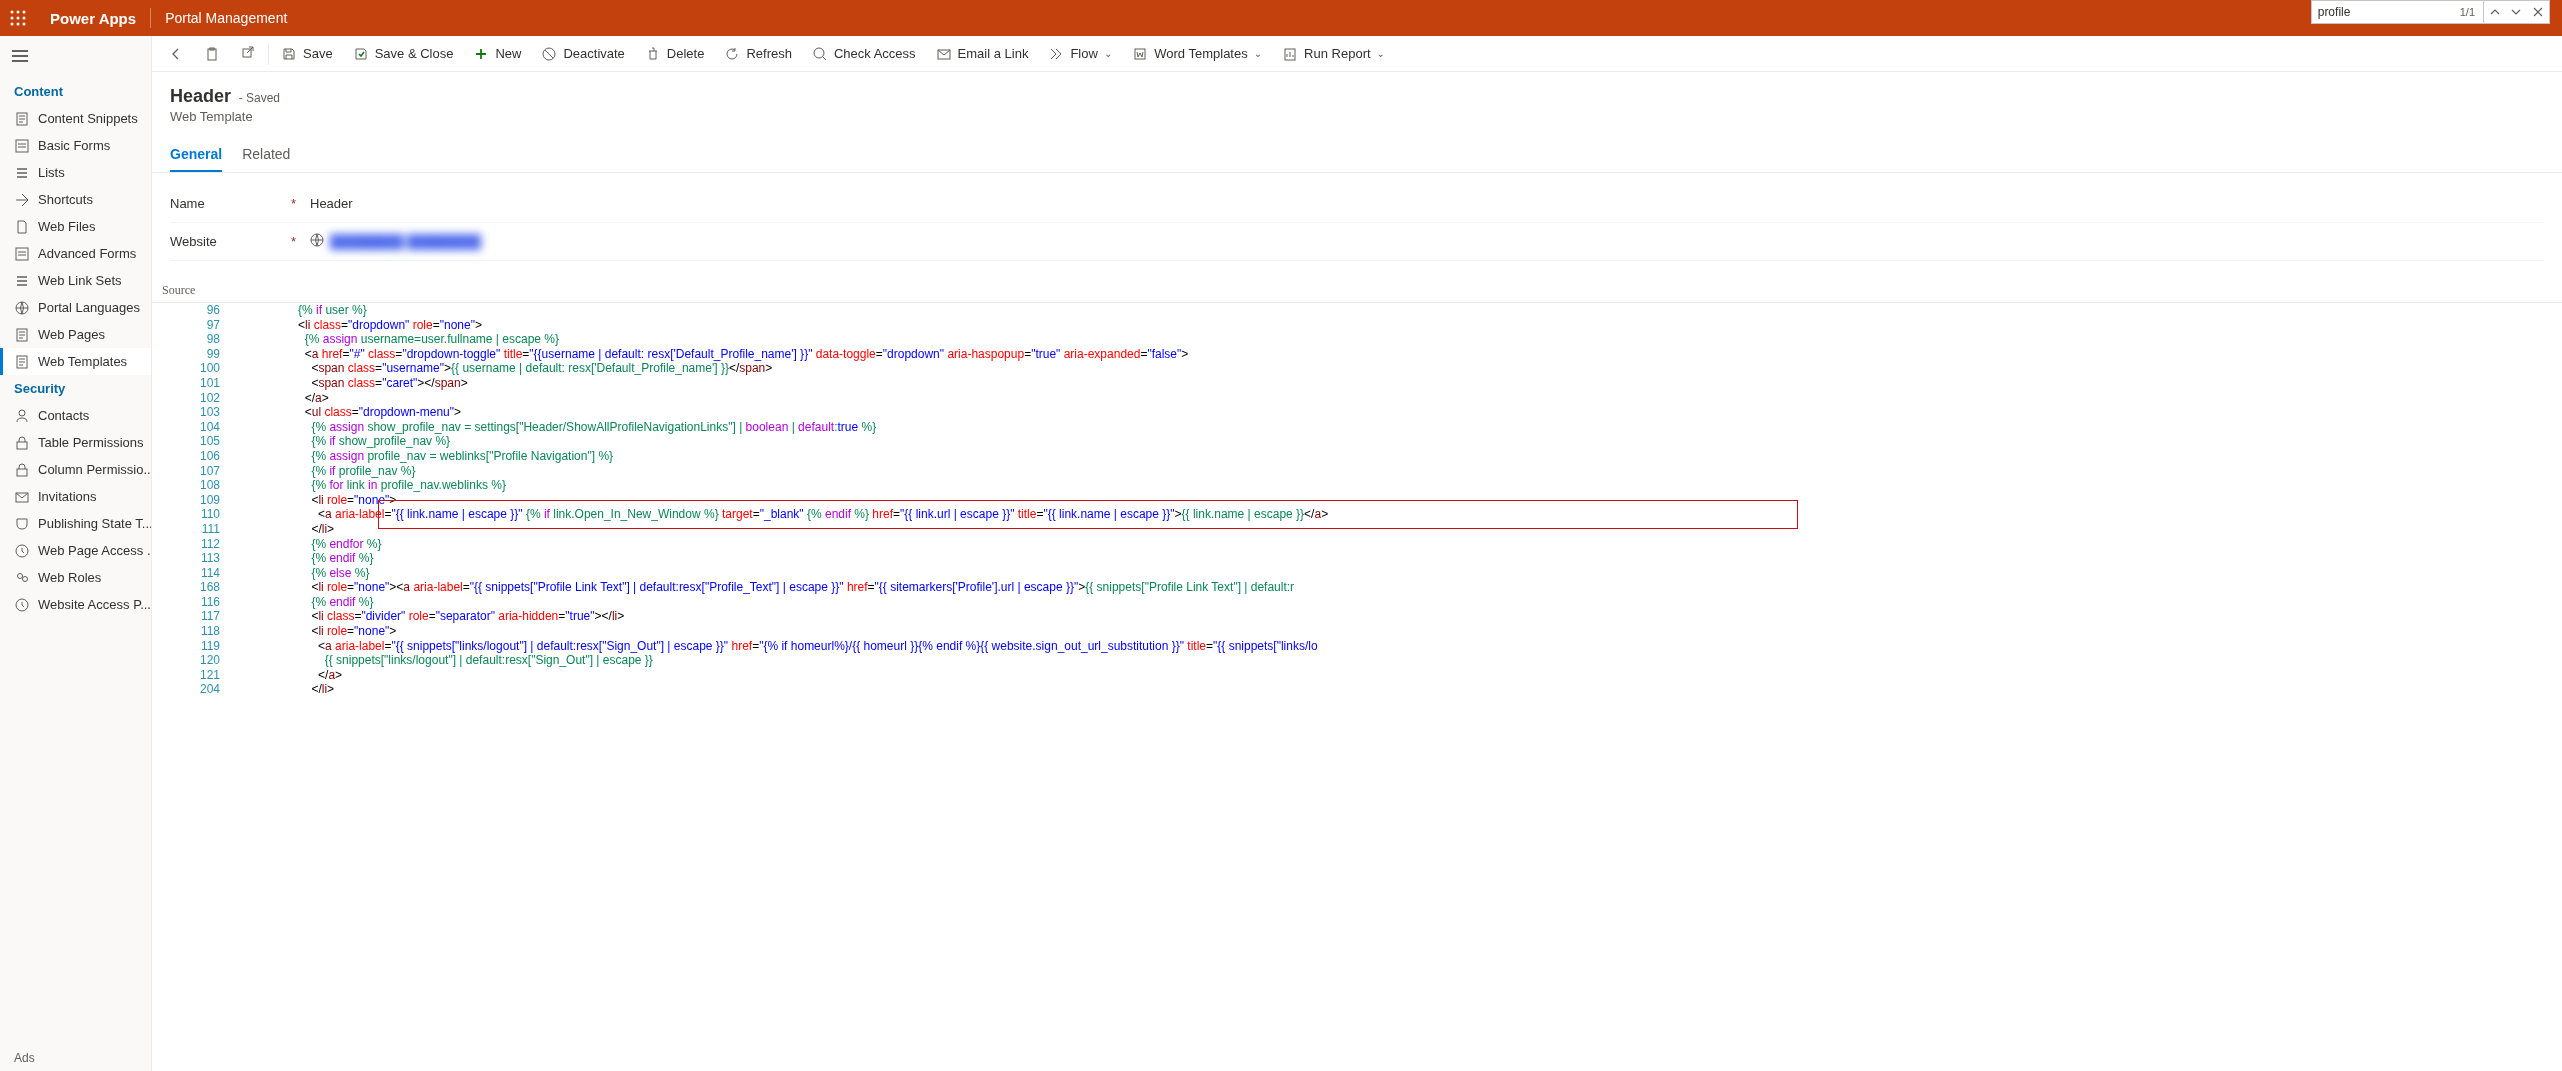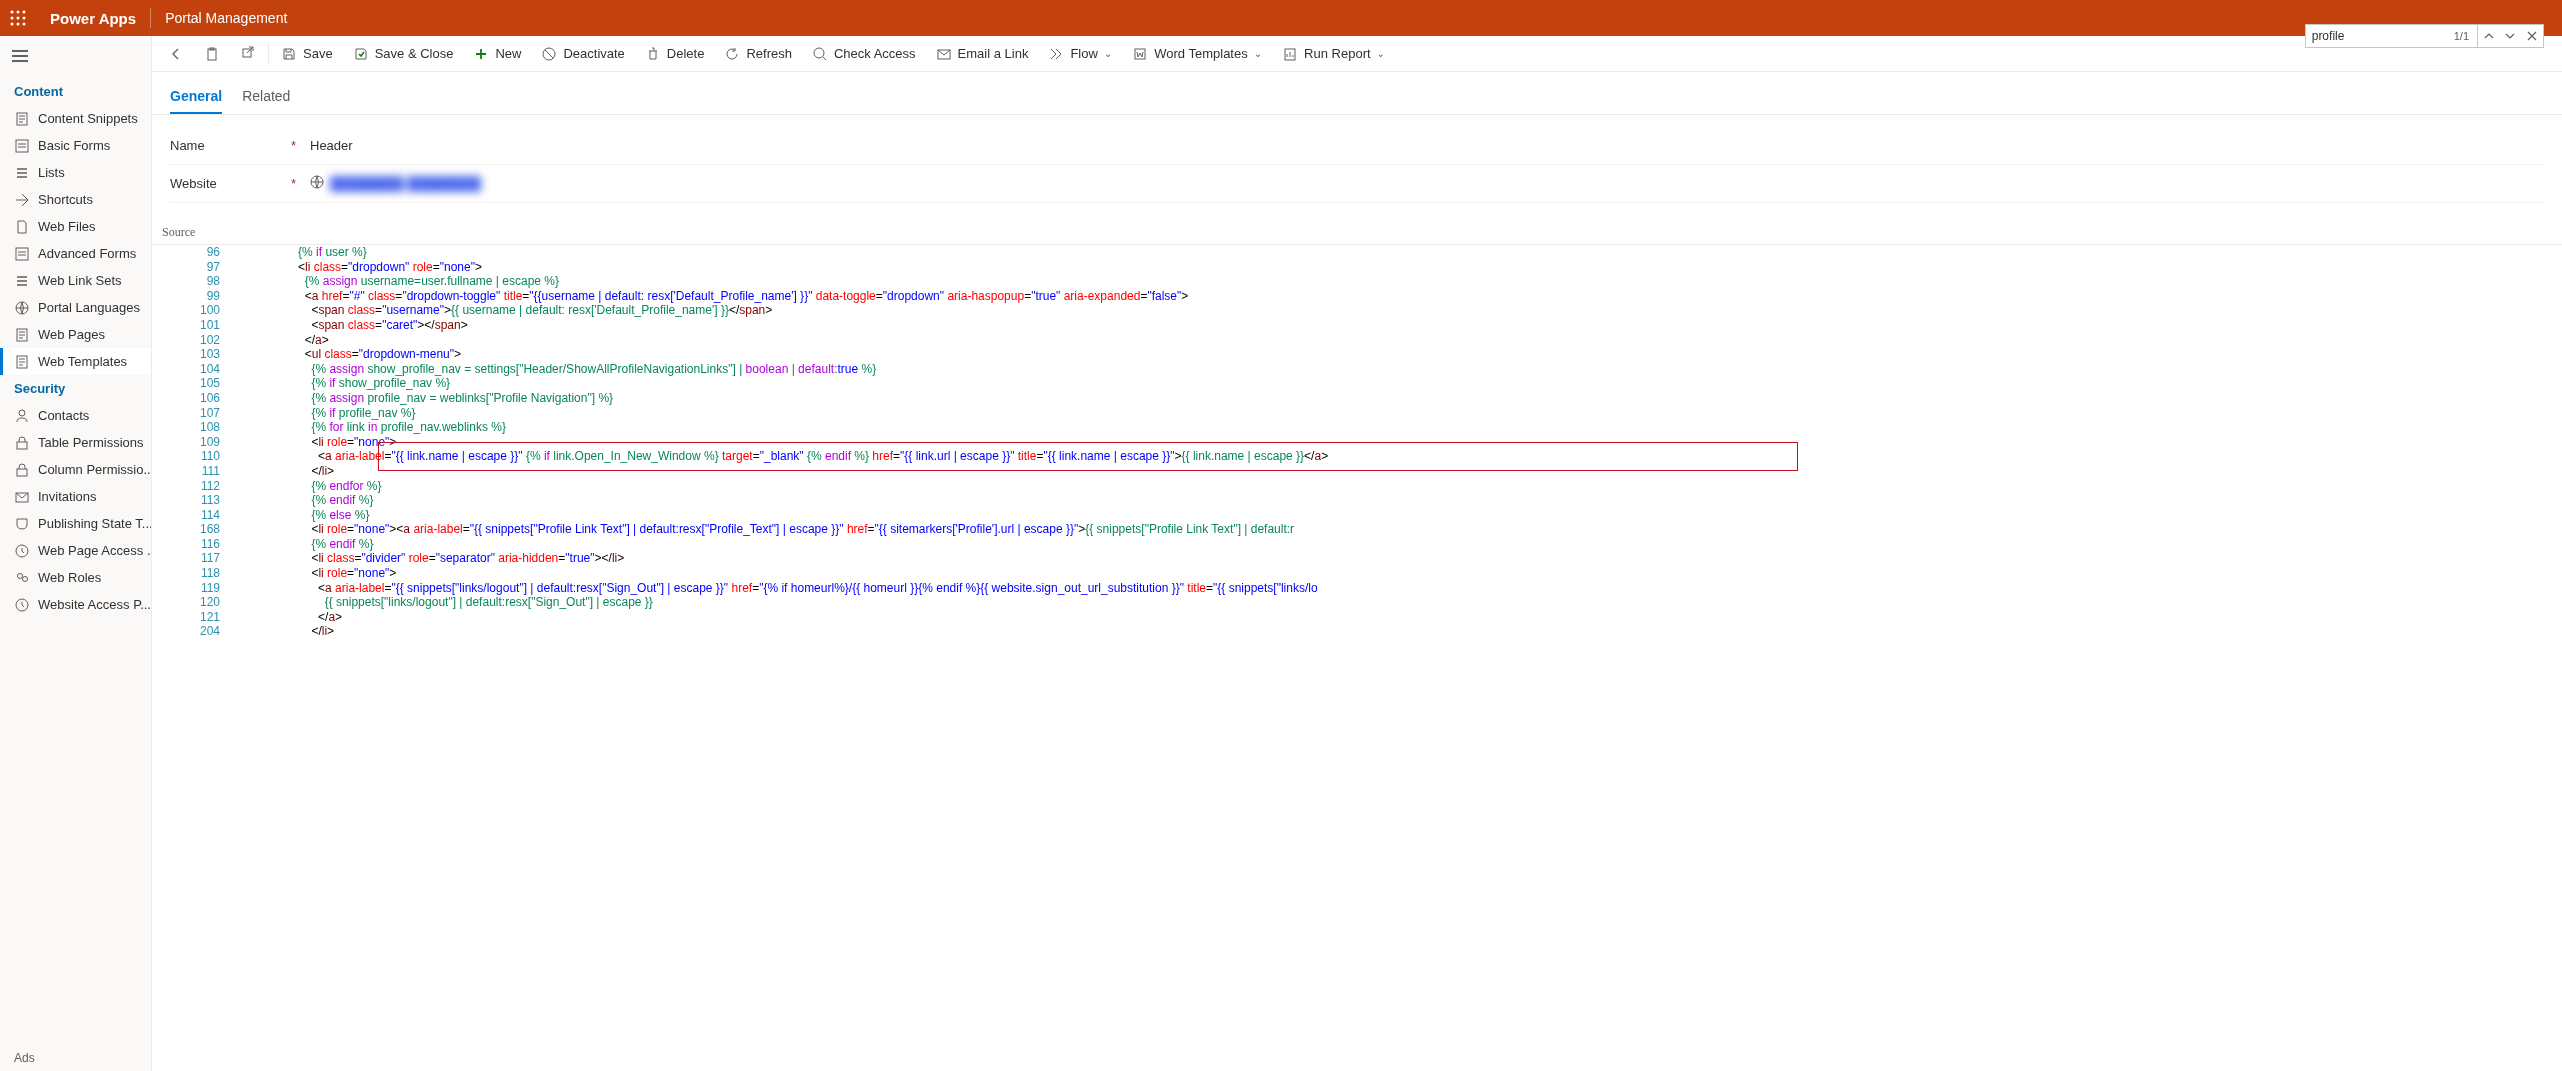--- a/index.html
+++ b/index.html
@@ -3,21 +3,21 @@
 <meta charset="utf-8">
 <style>
 * { margin: 0; padding: 0; box-sizing: border-box; font-family: "Segoe UI", -apple-system, sans-serif; }
 body { font-size: 13px; color: #323130; background: #fff; overflow: hidden; }
 .app-header { height: 36px; background: #c2410c; display: flex; align-items: center; color: #fff; position: relative; }
 .waffle { width: 36px; height: 36px; display: flex; align-items: center; justify-content: center; cursor: pointer; }
 .waffle svg { width: 16px; height: 16px; }
 .app-brand { font-size: 15px; font-weight: 600; padding: 0 14px; }
 .app-sep { width: 1px; height: 20px; background: rgba(255,255,255,.35); }
 .app-area { padding: 0 14px; font-size: 14px; }
-.search-bar { position: absolute; right: 18px; top: 0; height: 24px; background: #fff; display: flex; align-items: center; border: 1px solid #c8c6c4; margin-top: 24px; }
+.search-bar { position: absolute; right: 12px; top: 0; height: 24px; background: #fff; display: flex; align-items: center; border: 1px solid #c8c6c4; }
 .search-bar input { border: none; padding: 0 6px; font-size: 12px; width: 140px; outline: none; color: #323130; }
 .search-count { font-size: 11px; color: #605e5c; padding: 0 8px; }
 .search-btn { width: 22px; height: 22px; display: flex; align-items: center; justify-content: center; cursor: pointer; color: #605e5c; }
 .search-btn.sep { border-left: 1px solid #c8c6c4; }
 .main-wrap { display: flex; height: calc(100vh - 36px); }
 .sidebar-col { width: 152px; background: #faf9f8; border-right: 1px solid #edebe9; display: flex; flex-direction: column; height: 100%; }
 .hamburger { height: 32px; display: flex; align-items: center; padding-left: 12px; cursor: pointer; margin-top: 4px; margin-bottom: 6px; }
 .hamburger svg { width: 16px; height: 12px; }
 .nav-header { font-weight: 600; font-size: 13px; padding: 6px 14px; color: #0369a1; }
 .nav-item { display: flex; align-items: center; padding: 5px 14px; cursor: pointer; font-size: 13px; color: #323130; white-space: nowrap; overflow: hidden; text-overflow: ellipsis; height: 27px; }
@@ -392,20 +392,25 @@
             <svg width="16" height="16" viewBox="0 0 16 16">
               <rect x="3" y="3" width="10" height="11" stroke="#605e5c" fill="none"></rect>
               <path d="M5 11 V8 M8 11 V6 M11 11 V9" stroke="#605e5c"></path>
             </svg>
           </span>
           <span>Run Report</span>
           <span class="chev">⌄</span>
         </div>
       </div>
 
+    <div class="record-header">
+      <span class="record-title">Header</span>
+      <span class="record-status">- Saved</span>
+      <div class="record-subtitle">Web Template</div>
+    </div>
 
     <div class="tabs" id="tabs">
         <div class="tab active">General</div>
         <div class="tab">Related</div>
       </div>
 
     <div class="form-area">
       <div class="form-row">
         <div class="form-label">
             <span>Name</span>

